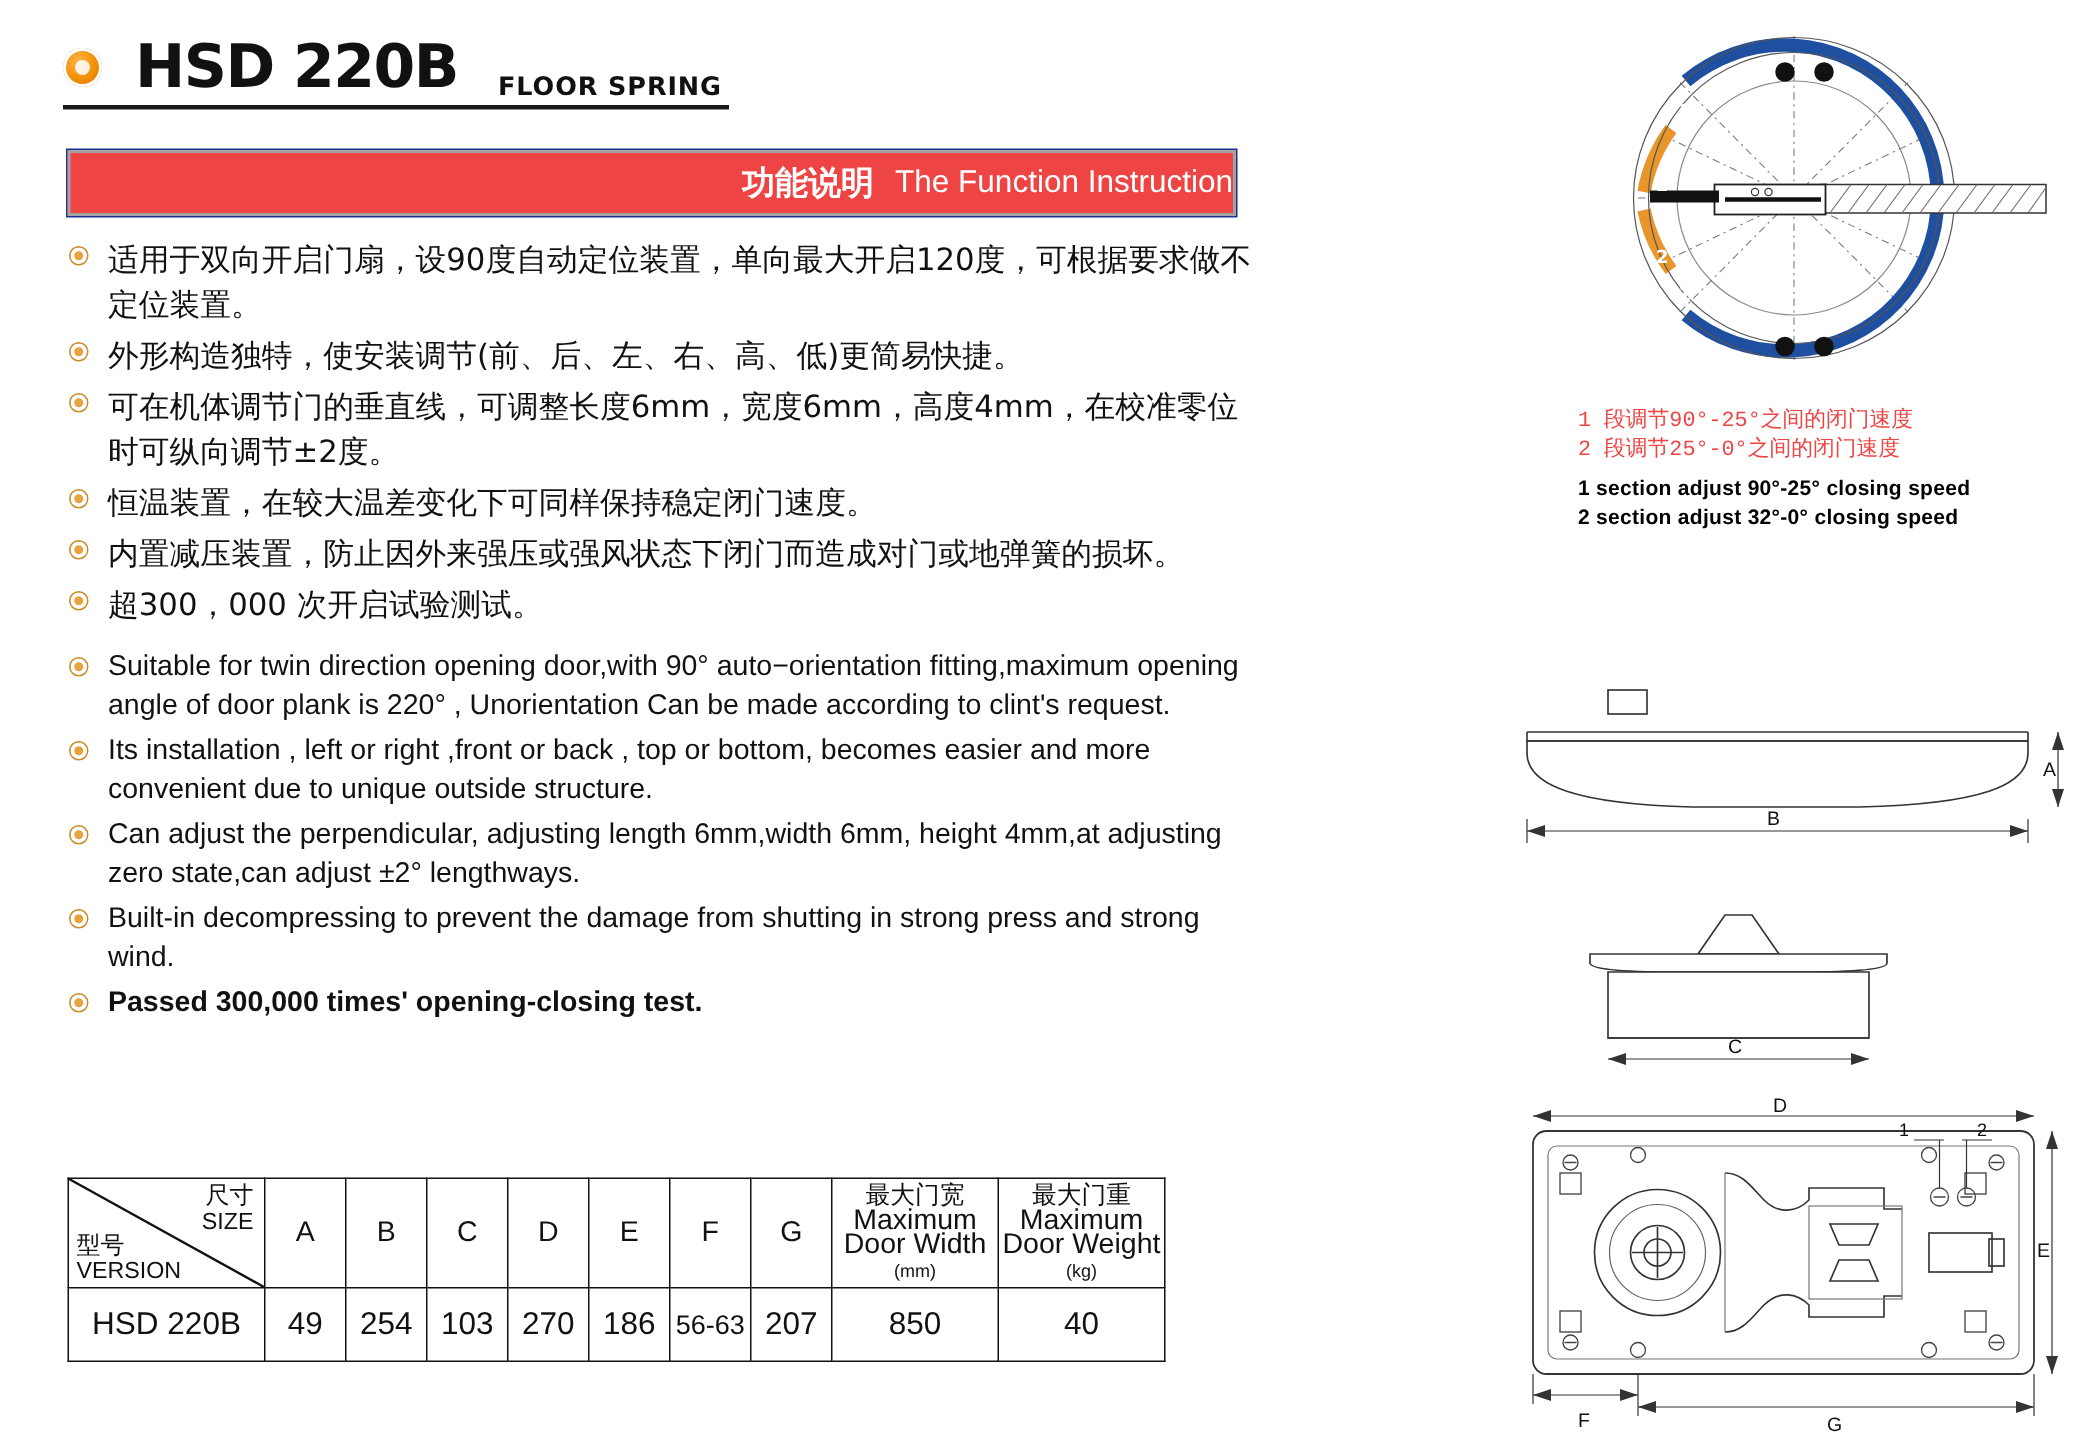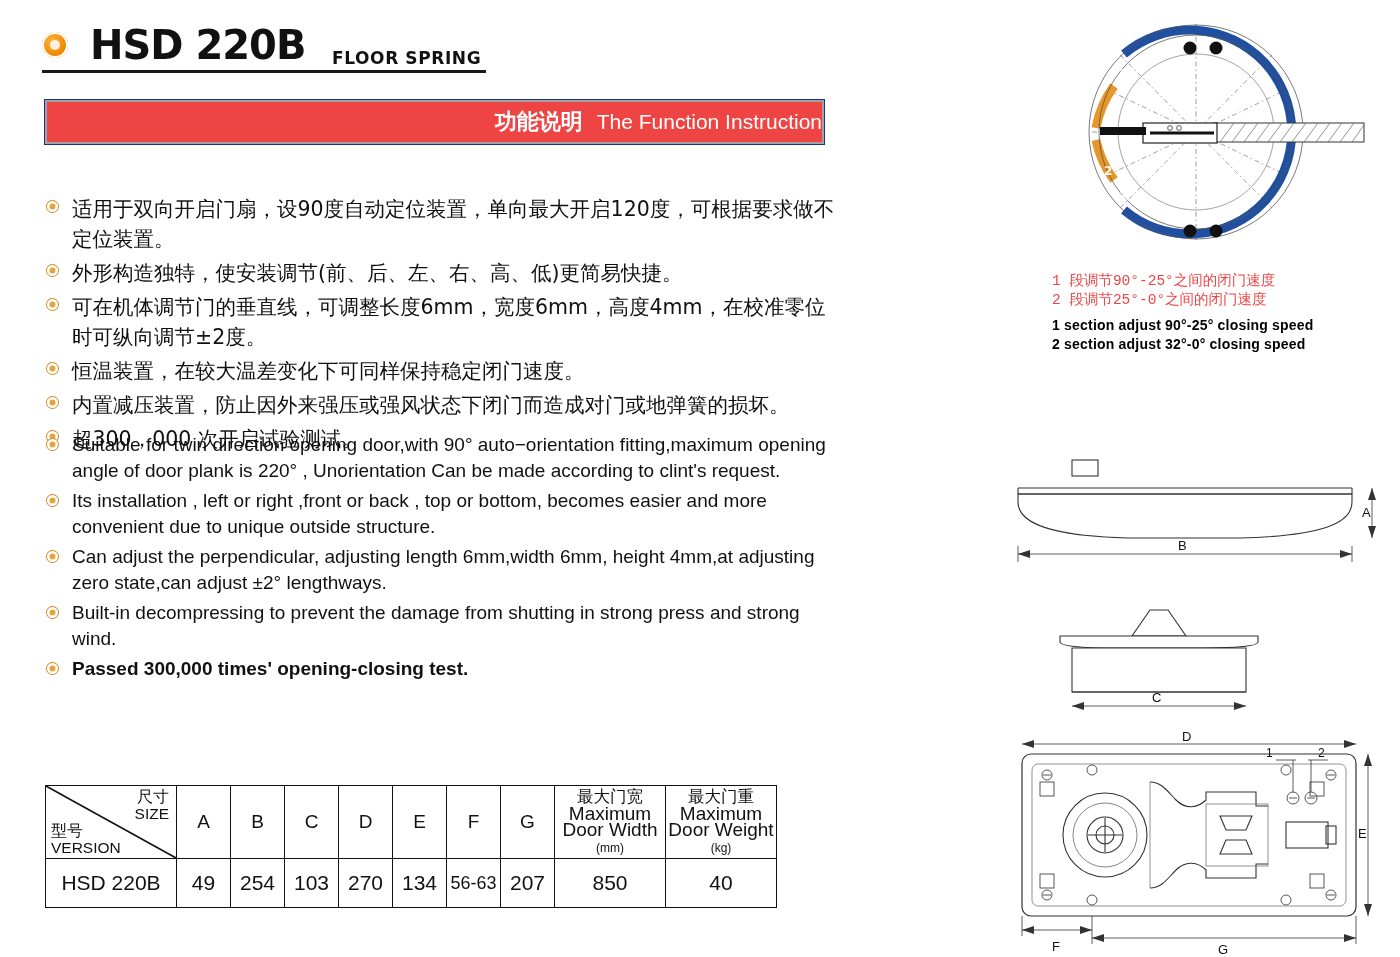--- a/index.html
+++ b/index.html
@@ -101,21 +101,21 @@
     margin-left: 14px;
     font-family: "Liberation Sans", sans-serif;
   }
 
   
   .bullet-list {
     position: absolute;
     left: 45px;
     width: 790px;
   }
-  #cn-list { top: 158px; margin-top: 36px; }
+  #cn-list { top: 158px; }
   #en-list { top: 432px; }
 
   .bullet-item {
     position: relative;
     padding-left: 27px;
     margin-bottom: 4px;
   }
   .bullet-dot {
     position: absolute;
     left: 2px;
@@ -346,21 +346,21 @@
       <span>Door Weight</span><br>
       <span class="unit">(kg)</span>
     </td>
   </tr>
   <tr class="data-row">
     <td class="model">HSD 220B</td>
     <td>49</td>
     <td>254</td>
     <td>103</td>
     <td>270</td>
-    <td>134</td>
+    <td>186</td>
     <td class="small">56-63</td>
     <td>207</td>
     <td>850</td>
     <td>40</td>
   </tr>
 </tbody>
   </table>
 
 <div class="diagram-col">
 

